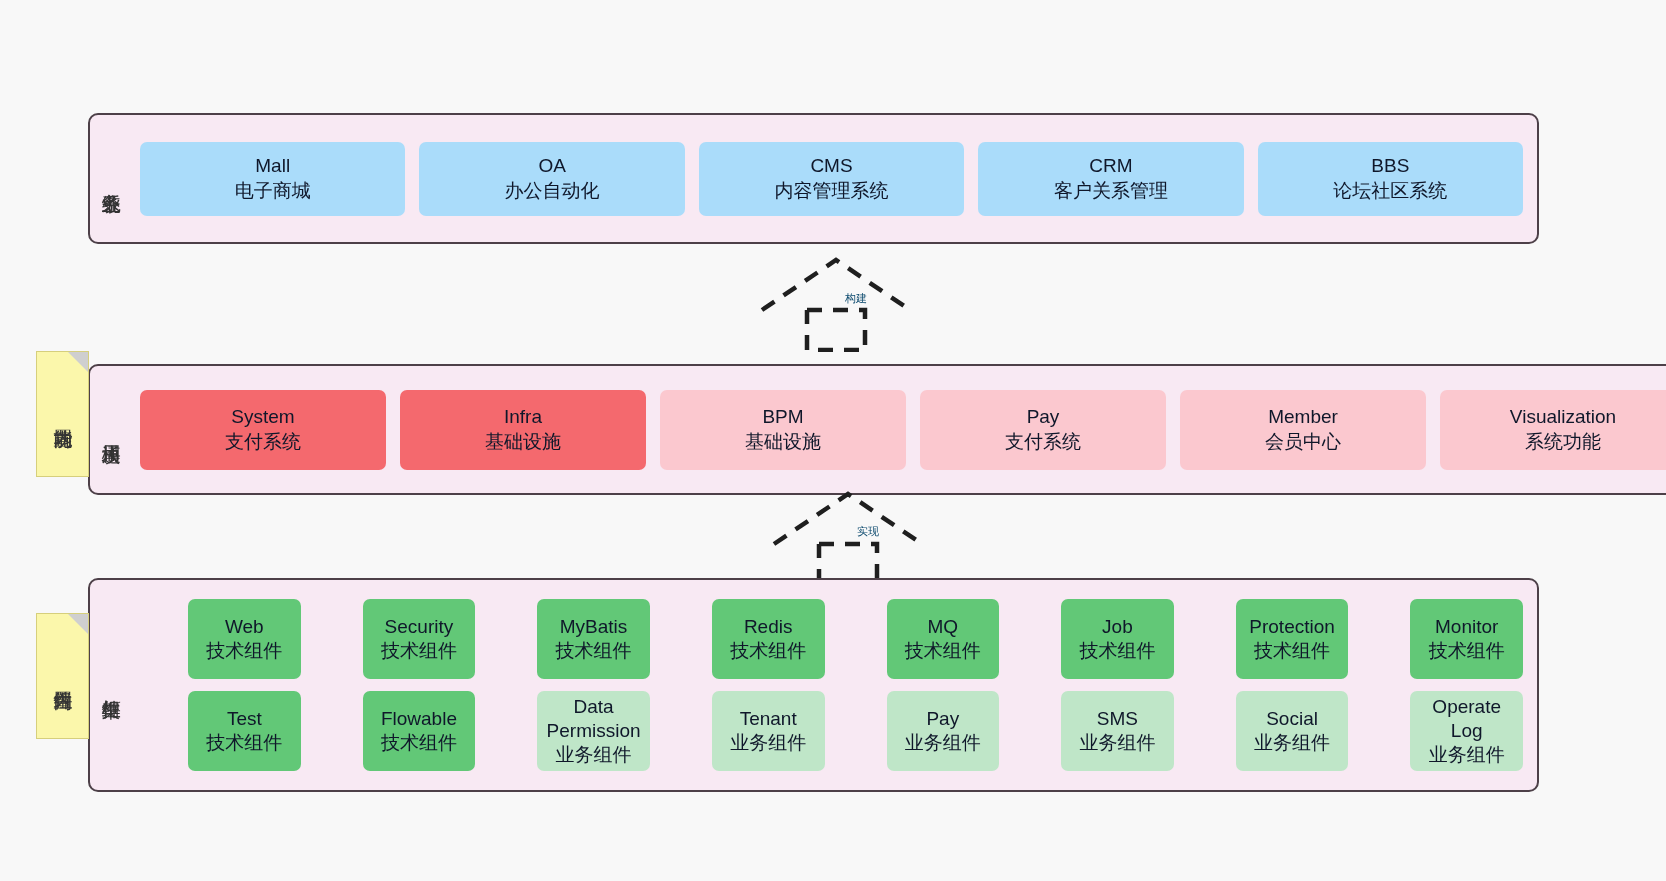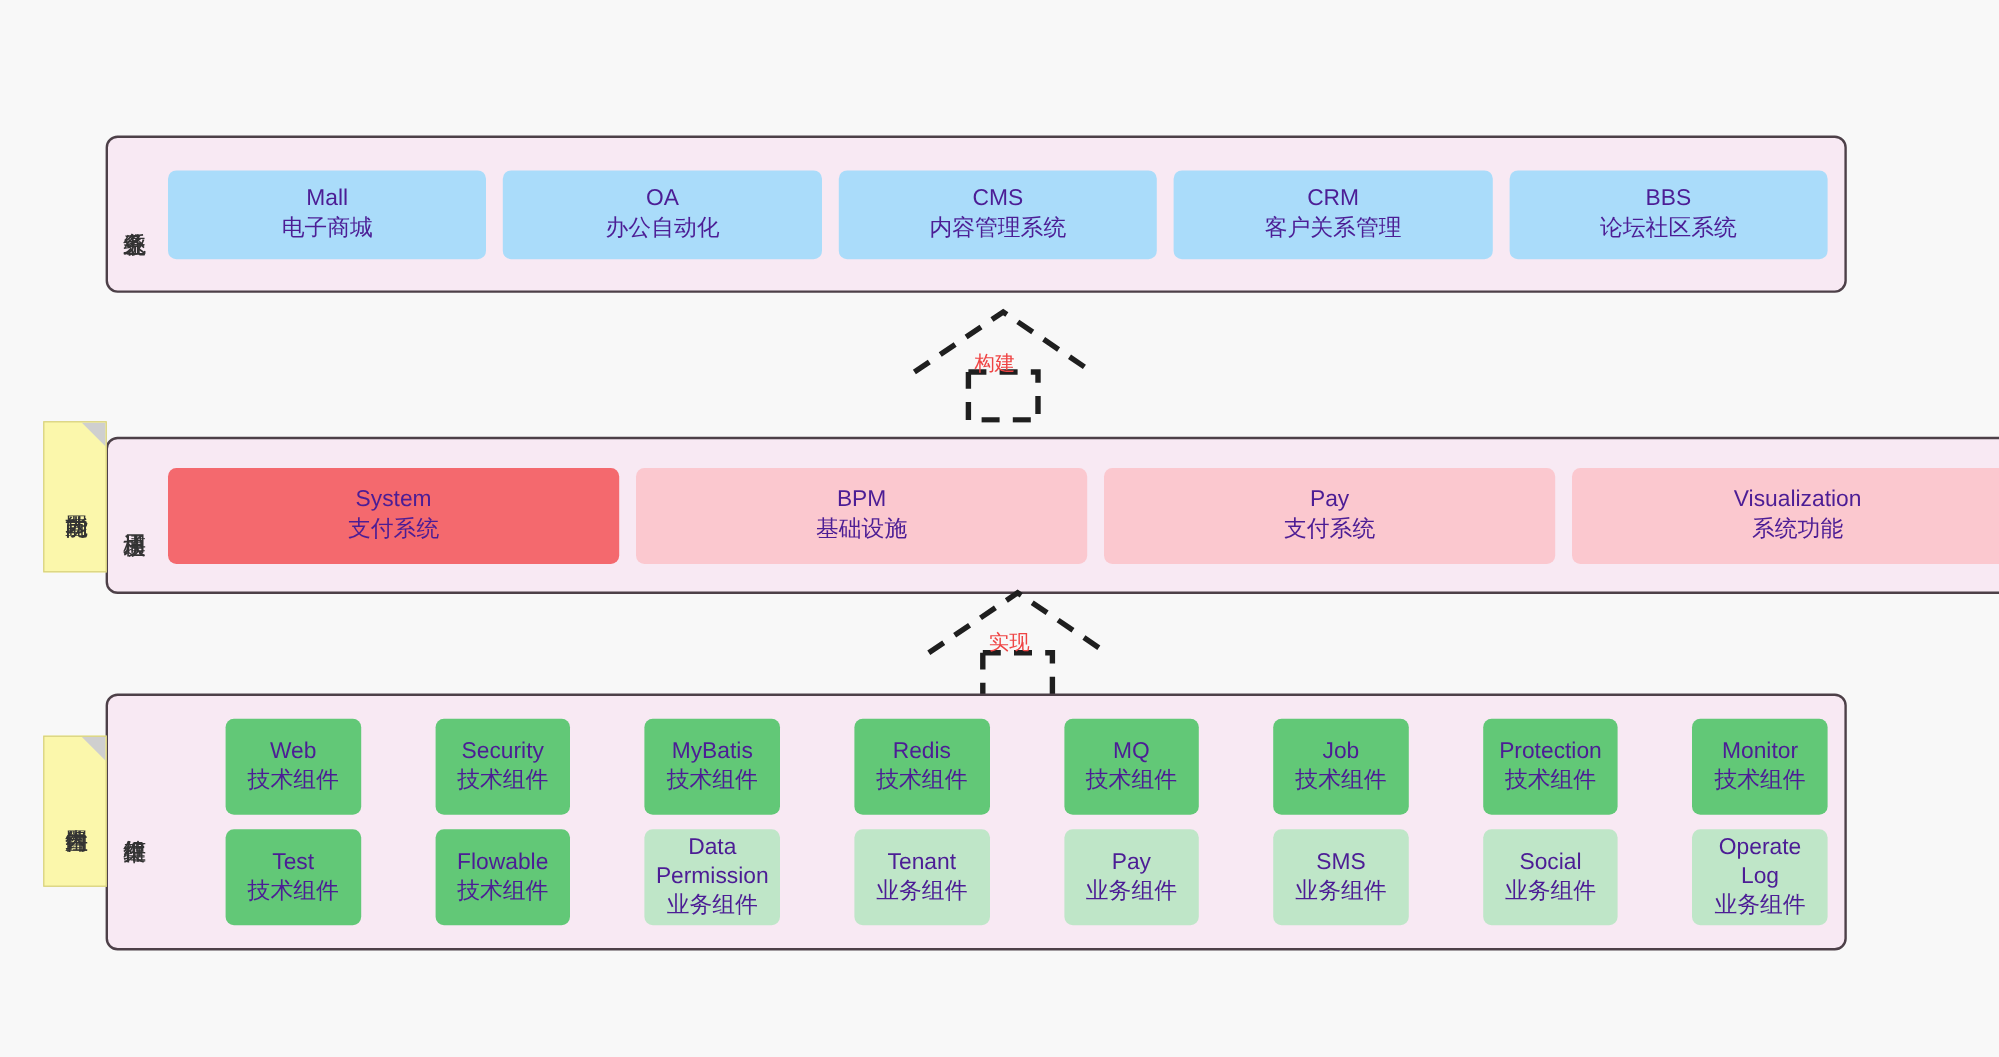--- a/index.html
+++ b/index.html
@@ -67,21 +67,21 @@
   .cell {
     flex: 1 1 0;
     border-radius: 7px;
     display: flex;
     flex-direction: column;
     align-items: center;
     justify-content: center;
     text-align: center;
     font-size: 19px;
     line-height: 1.28;
-    color: #4c1d95;
+    color: #0f172a;
     box-sizing: border-box;
     padding: 16px 6px;
   }
   .cell .t1 { display:block; }
   .cell .t2 { display:block;font-family:Liberation Serif, serif; }
 
   
   .c-blue        { background: #aadcfa; }
   .c-red         { background: #f4696e; }
   .c-pink        { background: #fbc8cf; }
@@ -133,24 +133,25 @@
   }
   #note-functions { left: 36px; top: 351px; width: 53px; height: 126px; }
   #note-components { left: 36px; top: 613px; width: 53px; height: 126px; }
 
   
   .arrow {
     position: absolute;
   }
   .arrow-label {
     position: absolute;
-    font-size: 17px;
-    color: #ef4444;
+    font-size: 11px;
+    color: #0c4a6e;
     white-space: nowrap;
     background: transparent;
+    margin-left: 33px;
   }
   #arrow-build  { left: 752px; top: 252px; }
   #label-build  { left: 812px; top: 291px; }
   #arrow-impl   { left: 764px; top: 486px; }
   #label-impl   { left: 824px; top: 524px; }
 </style>
 </head>
 <body>
 
 <div class="canvas">
@@ -192,27 +193,35 @@
   <div class="arrow-label" id="label-build">构建</div>
 
   <div class="layer" id="layer-common">
     <div class="layer-title">通用模块</div>
     <div class="layer-body">
       <div class="row">
         <div class="cell c-red">
           <span class="t1">System</span>
           <span class="t2">支付系统</span>
         </div>
+        <div class="cell c-red">
+          <span class="t1">Infra</span>
+          <span class="t2">基础设施</span>
+        </div>
         <div class="cell c-pink">
           <span class="t1">BPM</span>
           <span class="t2">基础设施</span>
         </div>
         <div class="cell c-pink">
           <span class="t1">Pay</span>
           <span class="t2">支付系统</span>
+        </div>
+        <div class="cell c-pink">
+          <span class="t1">Member</span>
+          <span class="t2">会员中心</span>
         </div>
         <div class="cell c-pink">
           <span class="t1">Visualization</span>
           <span class="t2">系统功能</span>
         </div>
       </div>
     </div>
   </div>
 
   <div class="arrow" id="arrow-impl">

